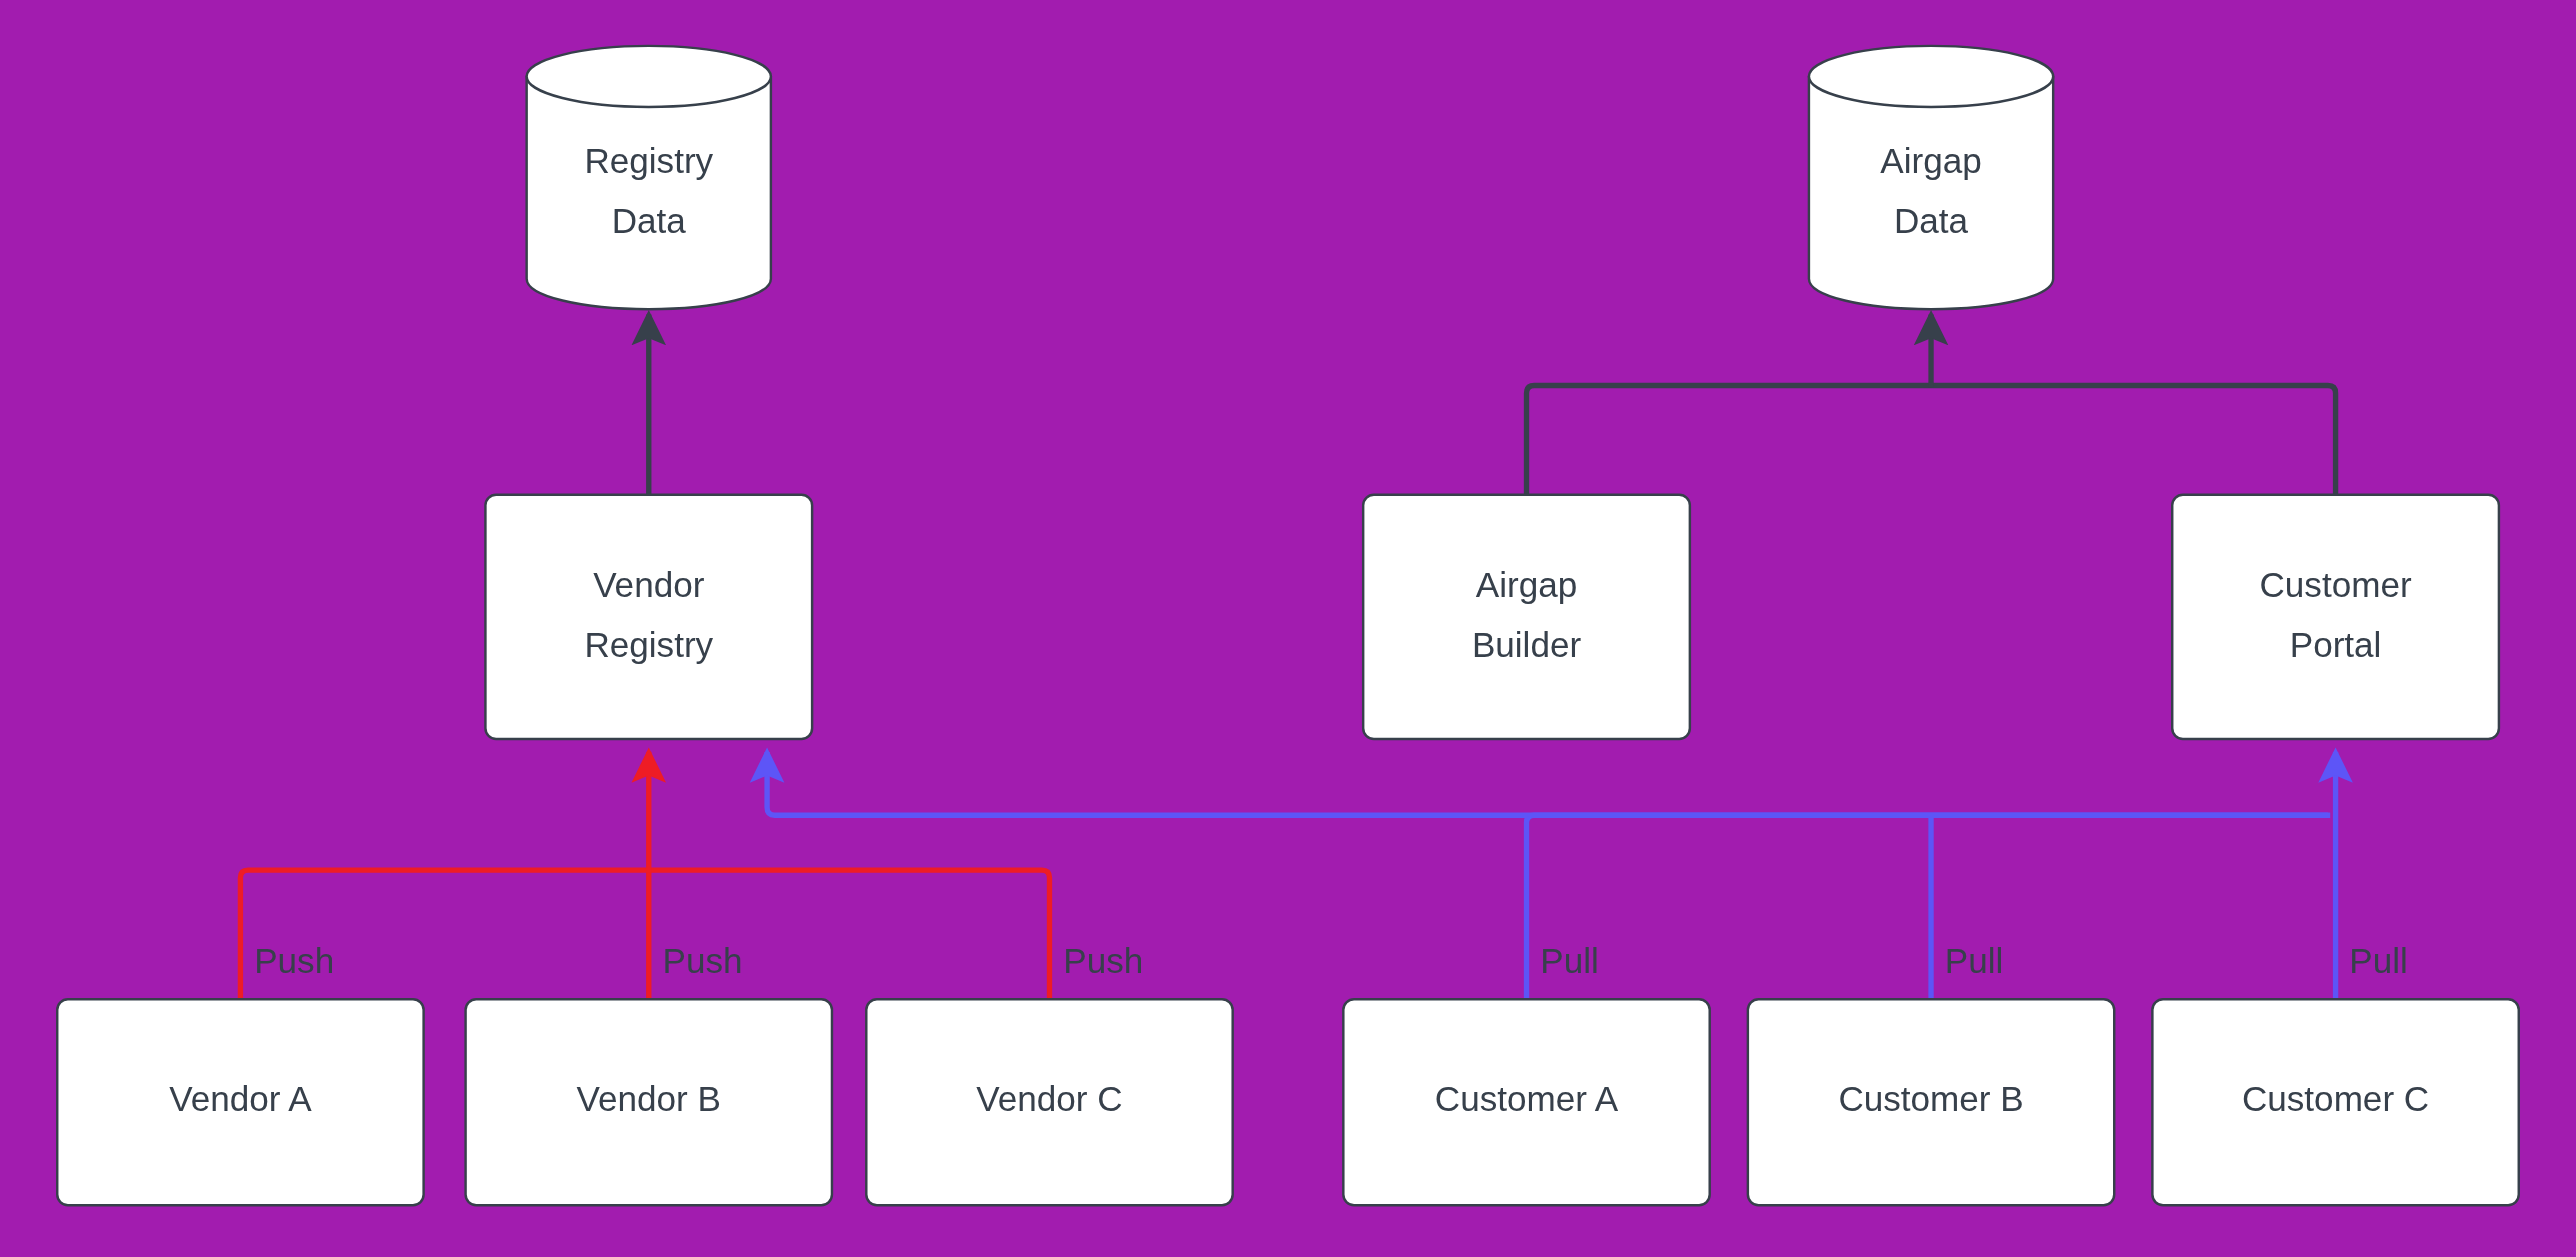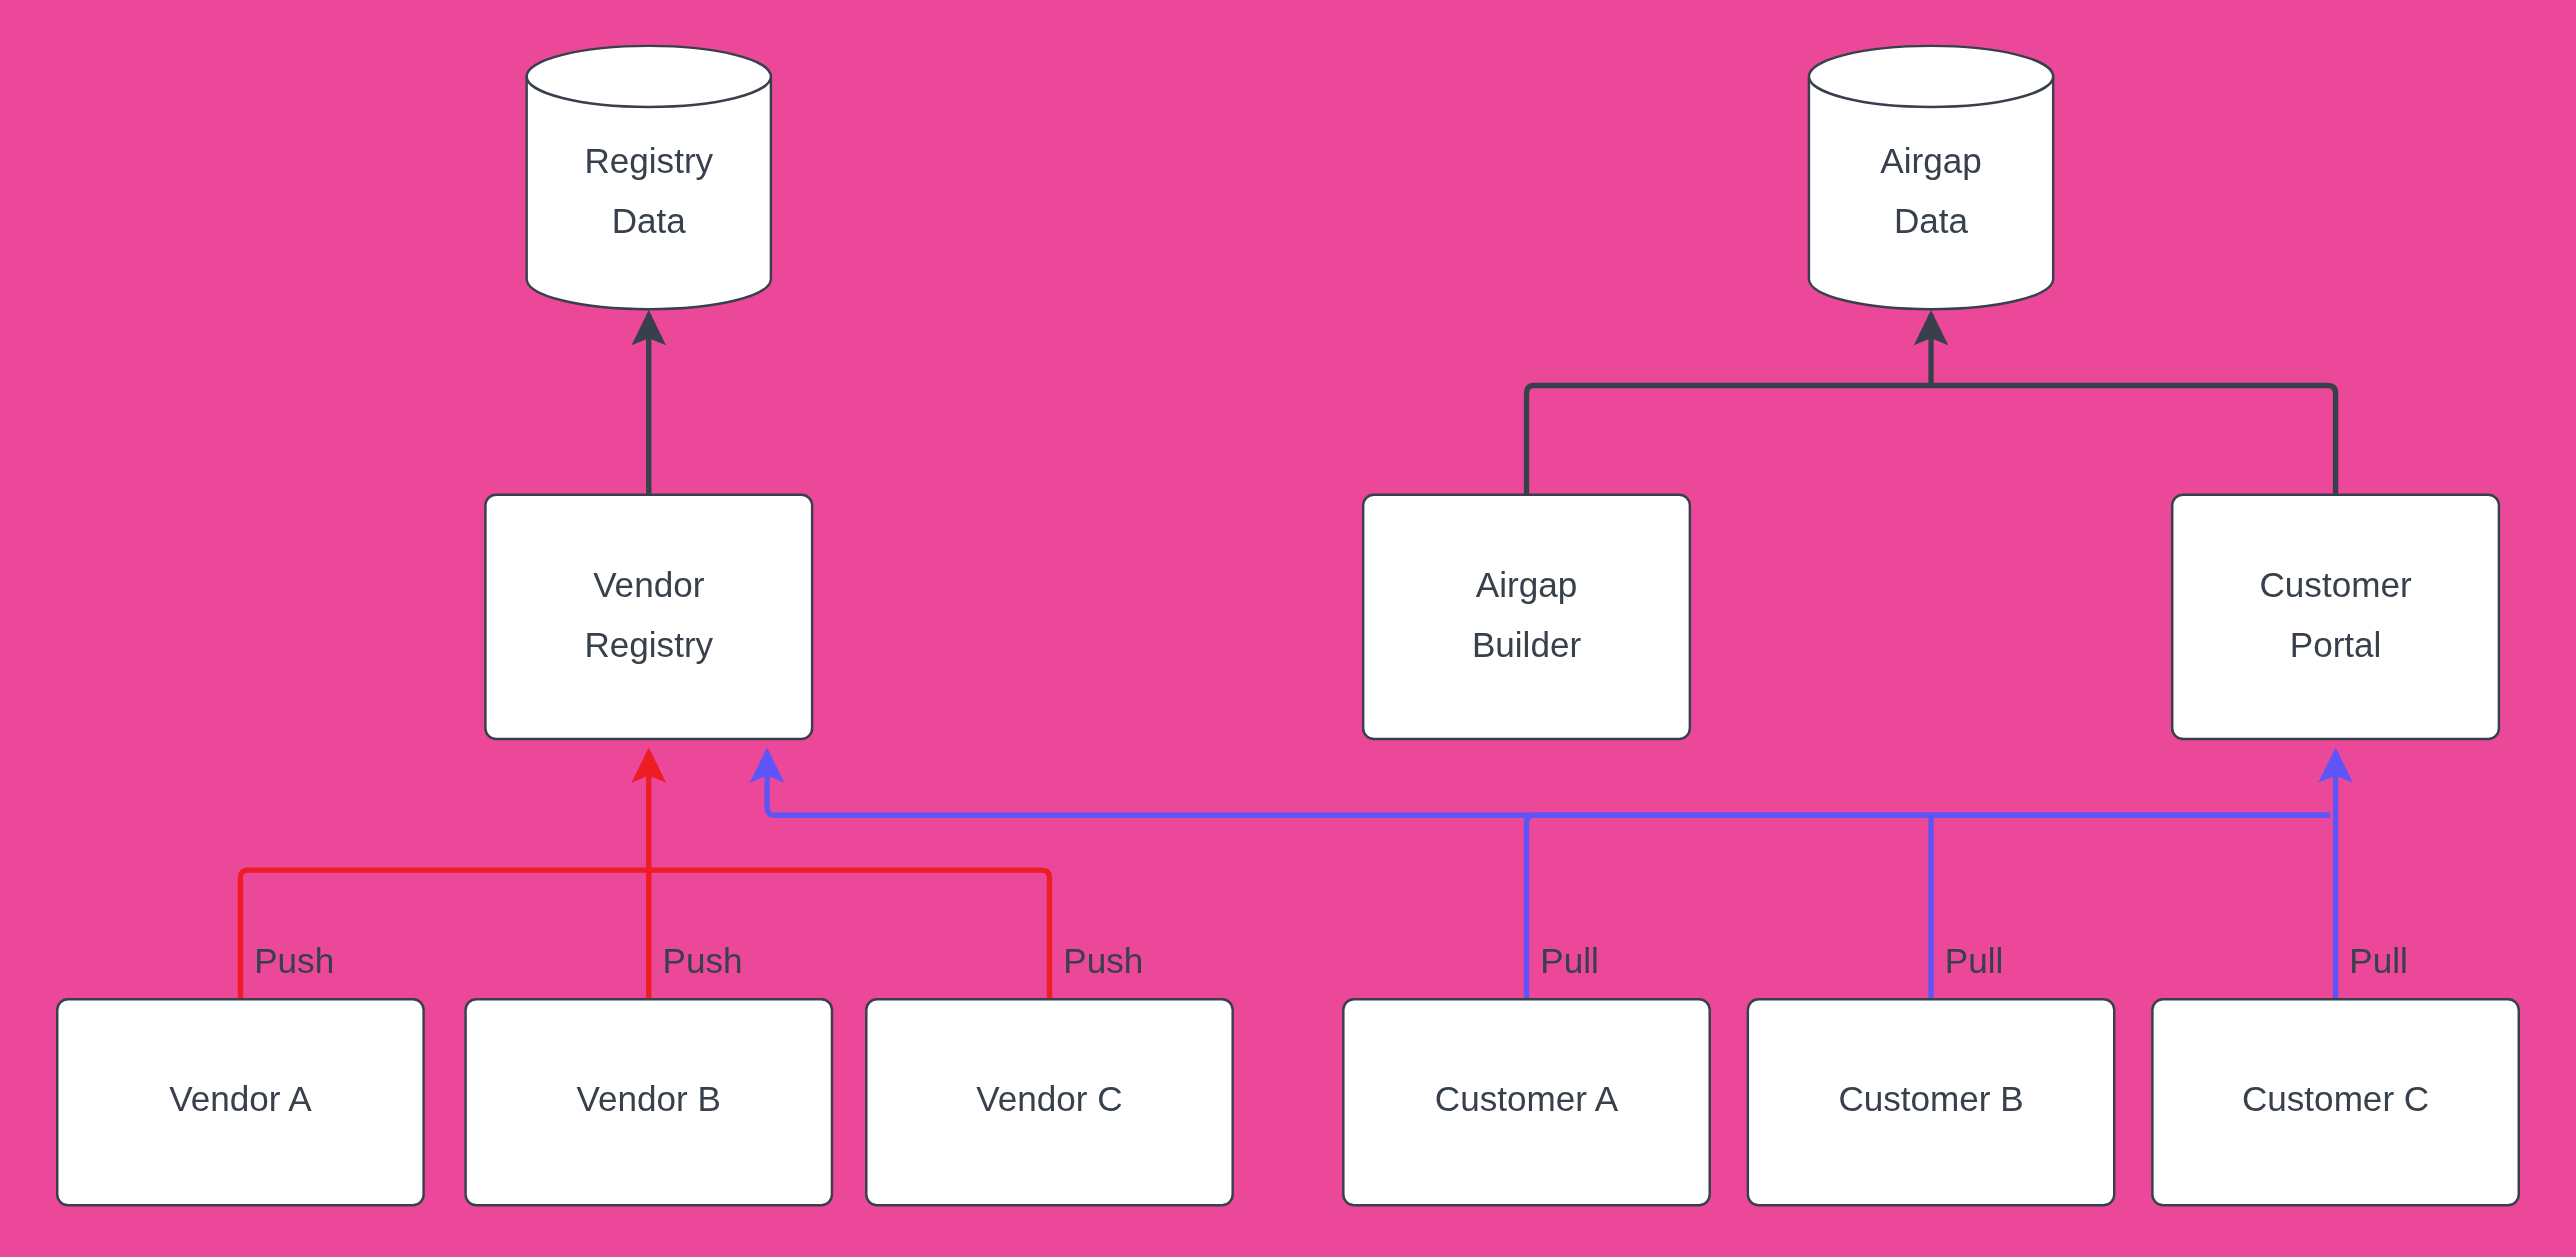--- a/index.html
+++ b/index.html
@@ -8,21 +8,21 @@
     padding: 0;
     background: #ffffff;
   }
   body {
     font-family: "Liberation Sans", sans-serif;
   }
   #canvas-wrap {
     position: relative;
     width: 2576px;
     height: 1258px;
-    background: #ec4899;
+    background: #a21caf;
     overflow: hidden;
   }
   svg.diagram {
     position: absolute;
     left: 0;
     top: 0;
     width: 2576px;
     height: 1258px;
     display: block;
   }

